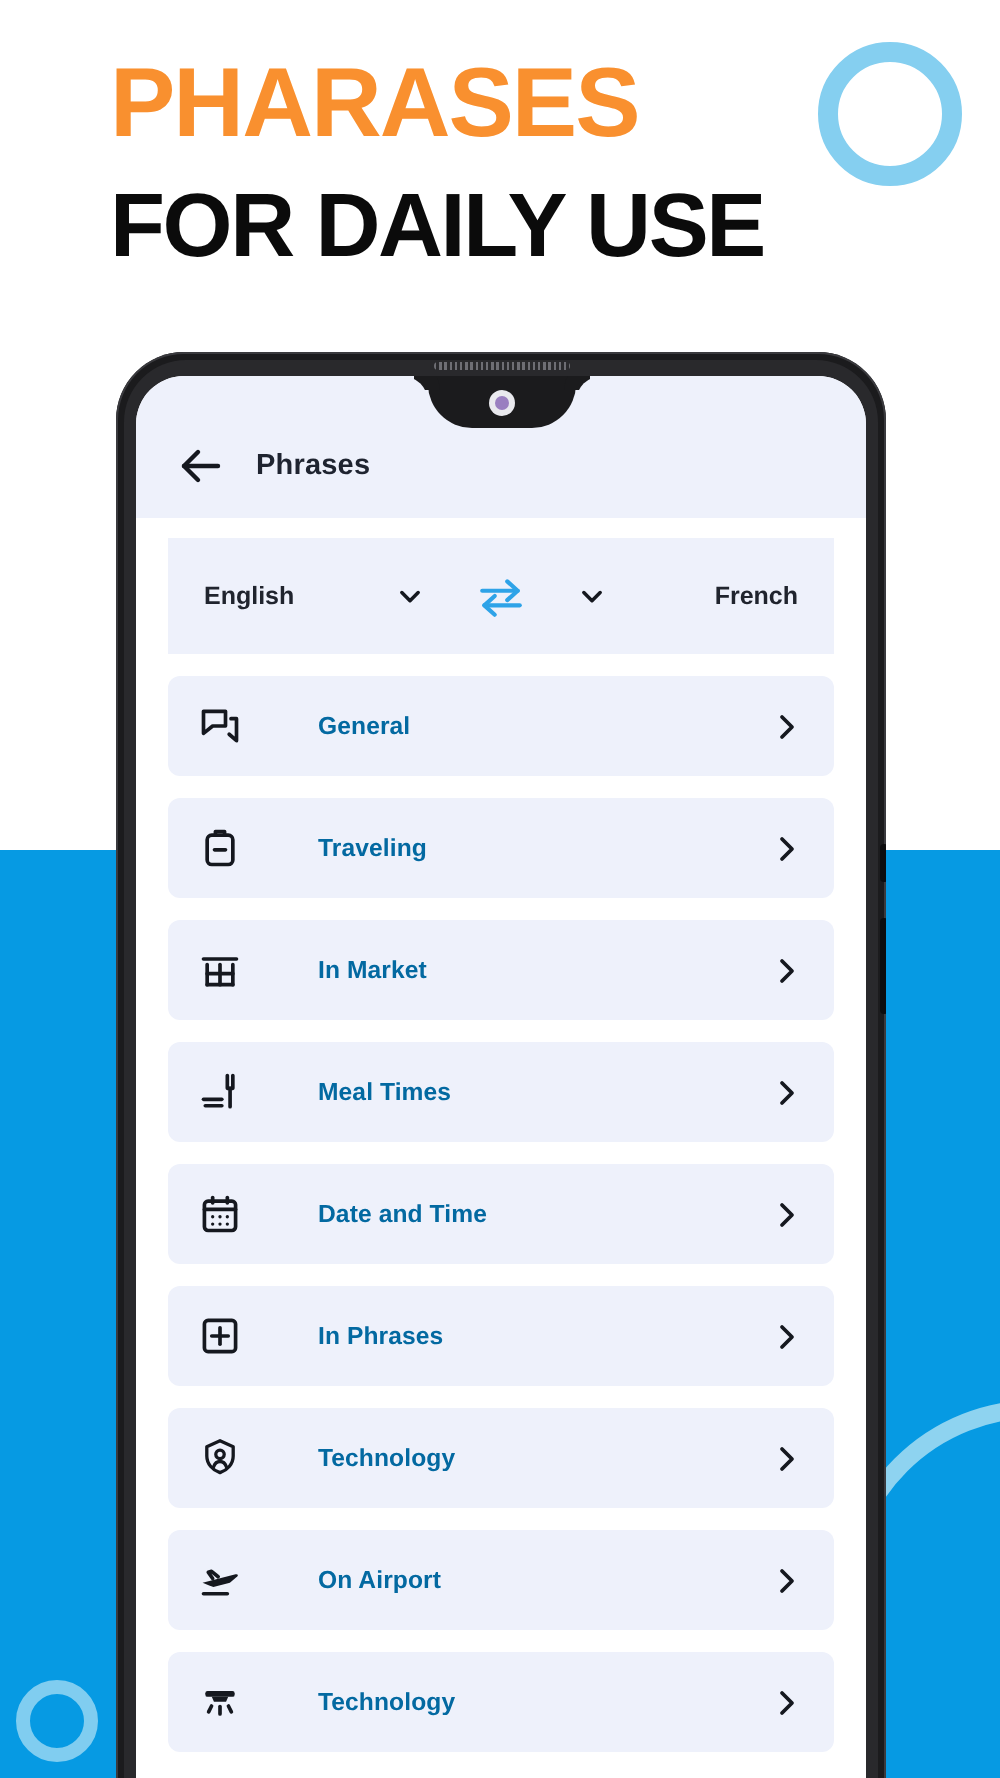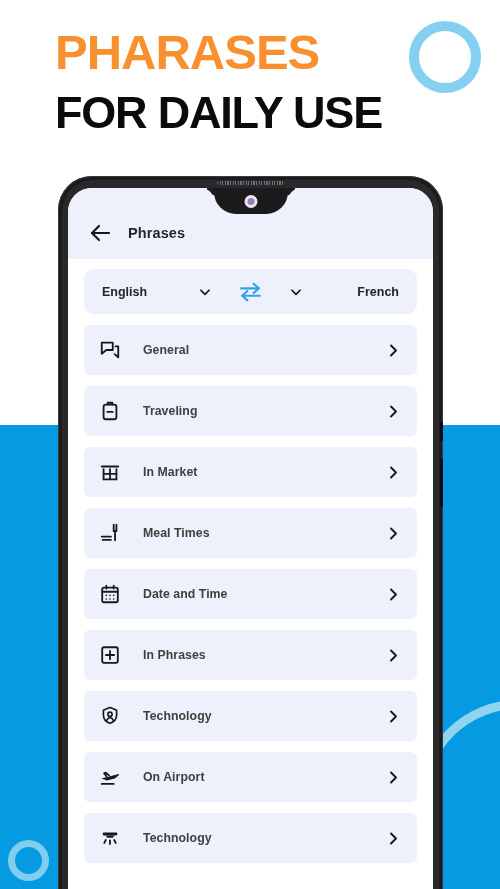--- a/index.html
+++ b/index.html
@@ -213,23 +213,23 @@
   }
   .appbar-title {
     font-size: 14.5px;
     font-weight: bold;
     color: #1f2430;
     letter-spacing: .1px;
   }
 
   .lang-bar {
     margin: 10px 16px 0 16px;
-    height: 45px;
+    height: 58px;
     background: #eef1fb;
-    border-radius: 10px;
+    border-radius: 0;
     display: flex;
     align-items: center;
     justify-content: space-between;
     padding: 0 18px;
   }
   .lang-name {
     font-size: 12.5px;
     font-weight: bold;
     color: #20242e;
     width: 70px;
@@ -251,24 +251,24 @@
   .li-icon {
     width: 22px;
     height: 22px;
     flex: 0 0 auto;
     display: flex;
     align-items: center;
     justify-content: center;
   }
   .li-label {
     flex: 1 1 auto;
-    margin-left: 22px;
+    margin-left: 38px;
     font-size: 12.3px;
     font-weight: bold;
-    color: #404040;
+    color: #0369a1;
     letter-spacing: .05px;
   }
   .li-chevron { width: 15px; height: 15px; flex: 0 0 auto; }
 
   svg { display: block; }
 </style>
 </head>
 <body>
 
 <div id="stage">

